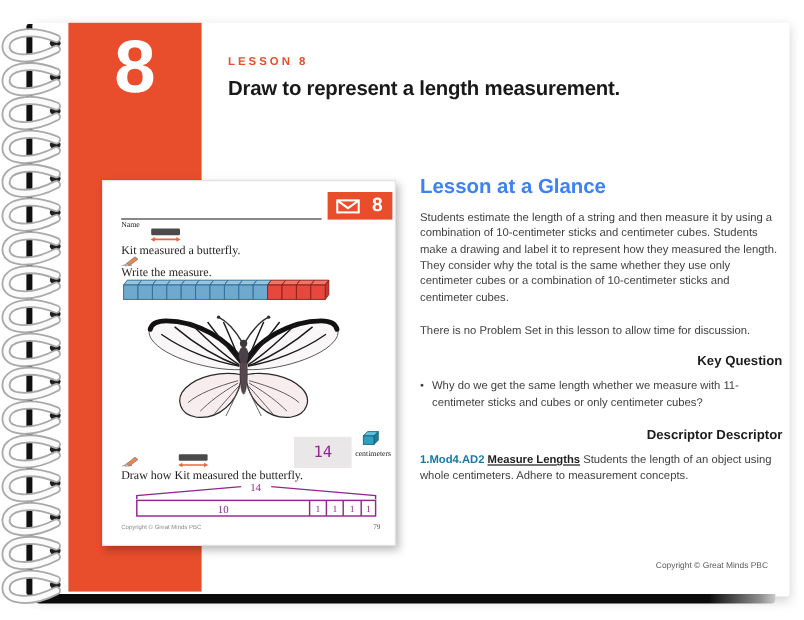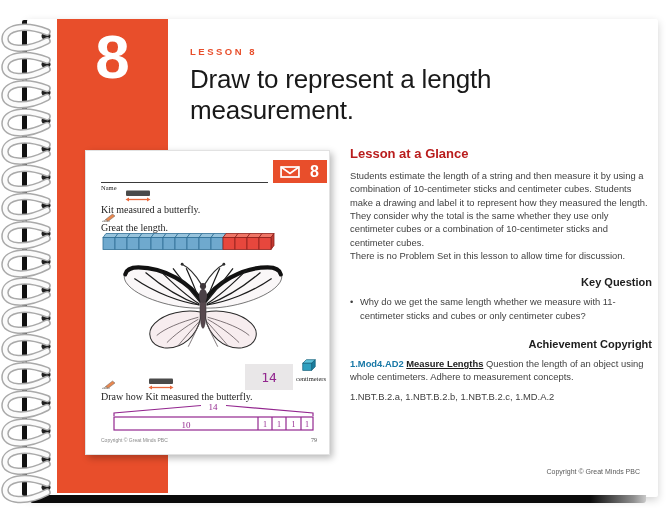--- a/index.html
+++ b/index.html
@@ -18,21 +18,21 @@
 
   .orange-band { position:absolute; left:57px; top:19px; width:111px; height:474px;
           background:#E84E2B; }
   .big-number { position:absolute; left:57px; top:26px; width:111px; text-align:center;
           color:#fff; font-size:62px; font-weight:bold; line-height:1;
           font-family:"Liberation Sans", sans-serif; }
 
   
   .header { position:absolute; left:190px; top:46px; width:460px; }
   .eyebrow { color:#E84E2B; font-size:9.5px; font-weight:bold; letter-spacing:2.5px; }
-  .title { margin-top:7px; color:#191919; font-size:26px; font-weight:normal;
+  .title { margin-top:7px; color:#191919; font-size:17px; font-weight:bold;
            letter-spacing:-0.2px; }
 
   
   .card { position:absolute; left:85px; top:150px; width:245px; height:305px;
           background:#fff; box-shadow:2.5px 3px 7px rgba(0,0,0,.28);
           border:1px solid #e2e2e2; }
   .card * { font-family:"Liberation Serif", serif; }
   .badge { position:absolute; right:2px; top:9px; width:54px; height:23px;
            background:#E84E2B; display:flex; align-items:center; justify-content:space-between;
            padding:0 8px 0 7px; }
@@ -46,25 +46,25 @@
            background:#E9E7E8; display:flex; align-items:center; justify-content:center; }
   .hand { color:#93278F; font-size:13px;
            font-family:"DejaVu Sans Mono", monospace; }
   .unit-label { position:absolute; left:210px; top:224px; font-size:6.5px; color:#1e1e1e; }
   .ws-footer { position:absolute; left:15px; bottom:11px; font-size:5px; color:#8a8a8a;
            font-family:"Liberation Sans", sans-serif; }
   .ws-pagenum { position:absolute; right:12px; bottom:11px; font-size:6px; color:#555; }
 
   
   .glance { position:absolute; left:350px; top:146px; width:302px; color:#3f3f3f; }
-  .glance h2 { color:#b91c1c; font-size:13px; font-weight:bold; }
+  .glance h2 { color:#3b82f6; font-size:17px; font-weight:bold; }
   .glance h3 { color:#1d1d1d; font-size:11px; font-weight:bold;text-align:right; }
   .glance p { font-size:9.4px; line-height:1.42; }
   .p1 { margin-top:8px; }
-  .p2 { margin-top:0; }
+  .p2 { margin-top:14px; }
   .h-kq { margin-top:14px; }
   .bullet-row { margin-top:7px; display:flex; font-size:9.4px; line-height:1.42; }
   .bullet-dot { width:10px; flex:0 0 10px; }
   .h-ad { margin-top:16px; }
   .ad-para { margin-top:7px; font-size:9.4px; line-height:1.42; }
   .ad-code { color:#1878A6; font-weight:bold; }
   .ad-name { color:#1d1d1d; font-weight:bold;text-decoration:underline; }
   .h-cs { margin-top:16px; }
   .standards { margin-top:6px; font-size:9px; }
 
@@ -106,21 +106,21 @@
       <polygon points="0.5,9.5 4,7.6 4,11.4" fill="#E8683C"></polygon>
       <polygon points="25.5,9.5 22,7.6 22,11.4" fill="#E8683C"></polygon>
     </svg>
     <div class="ws-text" style="left:15px; top:53px;">Kit measured a butterfly.</div>
 
     <svg class="icon-abs" style="left:15px; top:61px;" width="15" height="10" viewBox="0 0 15 10">
       <path d="M1,9.5 Q5,7.5 9,9.2" fill="none" stroke="#999" stroke-width="0.9"></path>
       <path d="M4.5,7.5 L11.5,2 L14,4 L7,9.3 Z" fill="#E8874F" stroke="#666" stroke-width="0.5"></path>
       <path d="M4.5,7.5 L7,9.3 L3.2,9.8 Z" fill="#e8cbb2" stroke="#666" stroke-width="0.4"></path>
     </svg>
-    <div class="ws-text" style="left:15px; top:71px;">Great the length.</div>
+    <div class="ws-text" style="left:15px; top:71px;">Write the measure.</div>
 
     <svg class="icon-abs" style="left:15px; top:80px;" width="174" height="20" viewBox="0 0 174 19">
         <polygon points="2,6 5,2 17,2 14,6" fill="#97C3DC" stroke="#2F6E96" stroke-width="0.8"></polygon>
         <rect x="2" y="6" width="12" height="12" fill="#6FA9CE" stroke="#2F6E96" stroke-width="0.8"></rect>
         <polygon points="14,6 17,2 29,2 26,6" fill="#97C3DC" stroke="#2F6E96" stroke-width="0.8"></polygon>
         <rect x="14" y="6" width="12" height="12" fill="#6FA9CE" stroke="#2F6E96" stroke-width="0.8"></rect>
         <polygon points="26,6 29,2 41,2 38,6" fill="#97C3DC" stroke="#2F6E96" stroke-width="0.8"></polygon>
         <rect x="26" y="6" width="12" height="12" fill="#6FA9CE" stroke="#2F6E96" stroke-width="0.8"></rect>
         <polygon points="38,6 41,2 53,2 50,6" fill="#97C3DC" stroke="#2F6E96" stroke-width="0.8"></polygon>
         <rect x="38" y="6" width="12" height="12" fill="#6FA9CE" stroke="#2F6E96" stroke-width="0.8"></rect>
@@ -228,24 +228,23 @@
     <h2>Lesson at a Glance</h2>
     <p class="p1">Students estimate the length of a string and then measure it by using a combination of 10-centimeter sticks and centimeter cubes. Students make a drawing and label it to represent how they measured the length. They consider why the total is the same whether they use only centimeter cubes or a combination of 10-centimeter sticks and centimeter cubes.</p>
     <p class="p2">There is no Problem Set in this lesson to allow time for discussion.</p>
 
     <h3 class="h-kq">Key Question</h3>
     <div class="bullet-row">
       <span class="bullet-dot">•</span>
       <span>Why do we get the same length whether we measure with 11-centimeter sticks and cubes or only centimeter cubes?</span>
     </div>
 
-    <h3 class="h-ad">Achievement Copyright</h3>
-    <p class="ad-para"><span class="ad-code">1.Mod4.AD2</span><span> </span><span class="ad-name">Measure Lengths</span><span> </span><span>Question the length of an object using whole centimeters. Adhere to measurement concepts.</span></p>
-
-    <p class="standards">1.NBT.B.2.a, 1.NBT.B.2.b, 1.NBT.B.2.c, 1.MD.A.2</p>
+    <h3 class="h-ad">Descriptor Descriptor</h3>
+    <p class="ad-para"><span class="ad-code">1.Mod4.AD2</span><span> </span><span class="ad-name">Measure Lengths</span><span> </span><span>Students the length of an object using whole centimeters. Adhere to measurement concepts.</span></p>
+
   </div>
 
   <div class="page-copyright">Copyright © Great Minds PBC</div>
 
   <div class="page-bottom-edge"></div>
 
   <svg class="spiral" width="56" height="500" viewBox="0 0 56 500">
       <ellipse cx="46" cy="24" rx="4.5" ry="3.5" fill="#1f1f1f"></ellipse>
       <path d="M47,20 C24,11 5,16 5,27 C5,38 26,40 47,29" fill="none" stroke="#a9a9a9" stroke-width="7.5" stroke-linecap="round"></path>
       <path d="M47,20 C24,11 5,16 5,27 C5,38 26,40 47,29" fill="none" stroke="#fbfbfb" stroke-width="4.5" stroke-linecap="round"></path>

